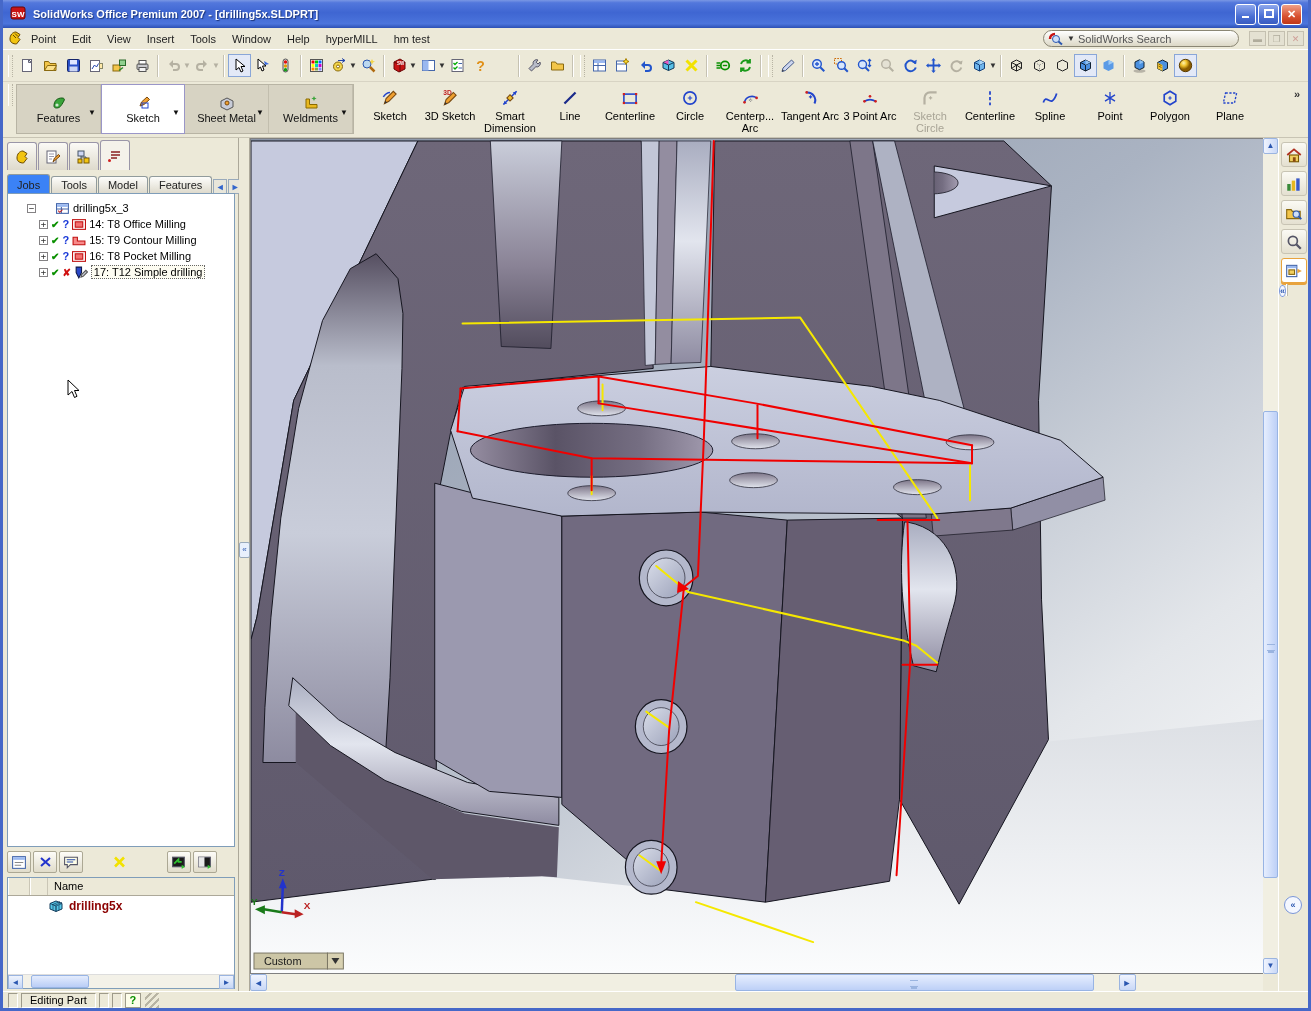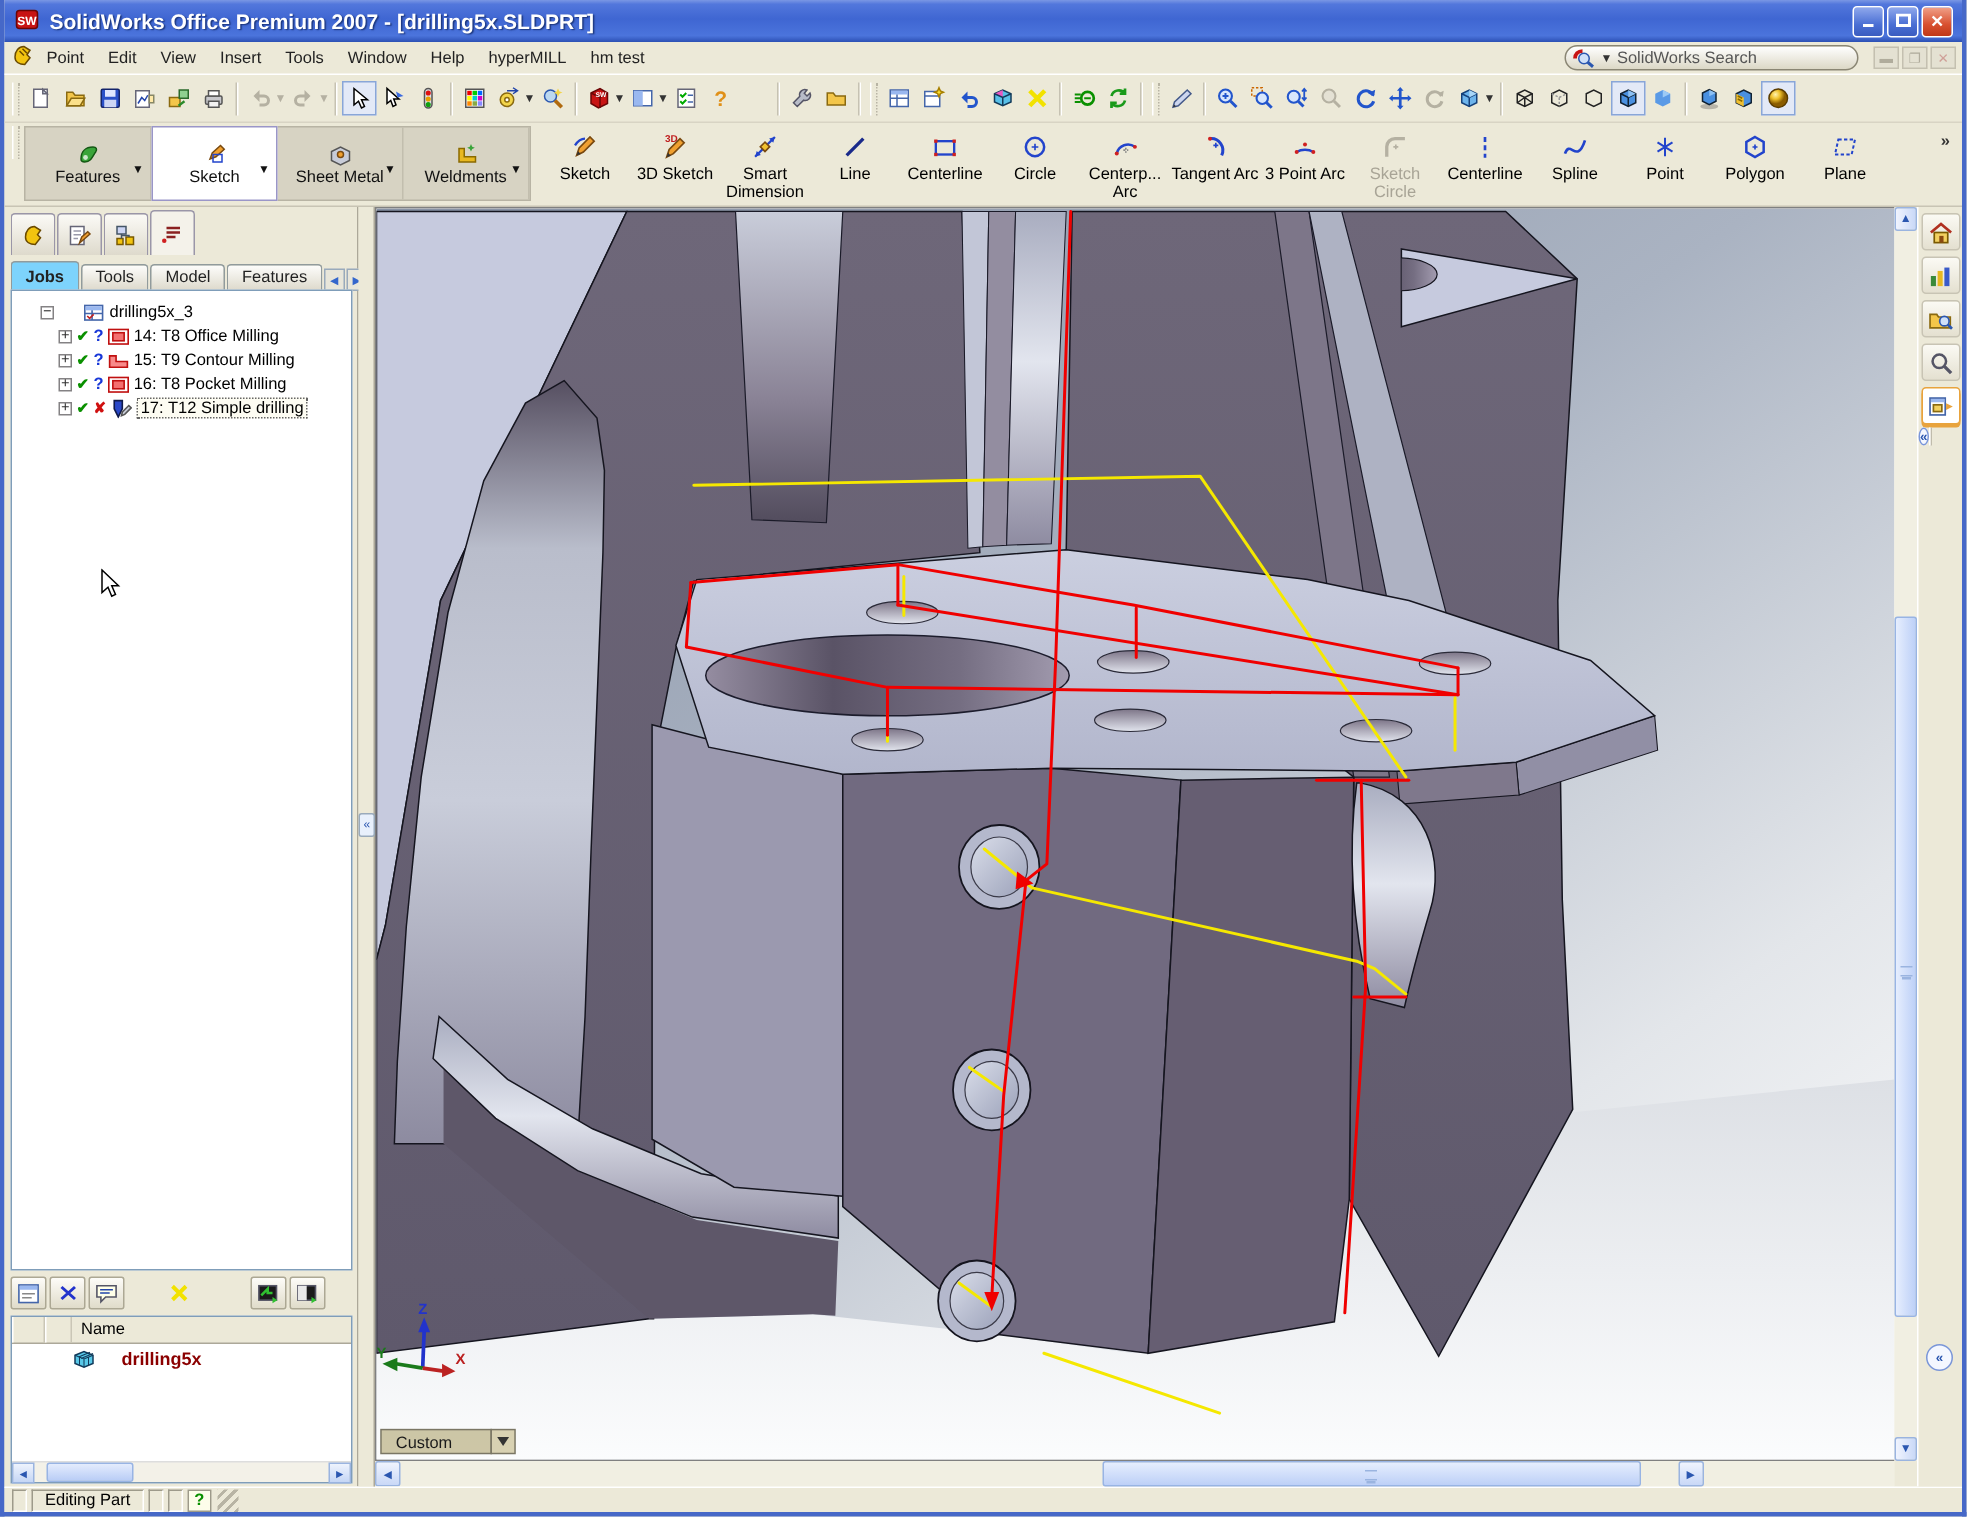--- a/index.html
+++ b/index.html
@@ -1,21 +1,21 @@
 <!DOCTYPE html>
 <html><head>
 <meta charset="utf-8">
 <style>
   *{box-sizing:border-box;margin:0;padding:0}
   html,body{width:1311px;height:1011px;overflow:hidden;font-family:"Liberation Sans",sans-serif;font-size:11px;background:#ece9d8}
   .window{position:absolute;inset:0;border:3px solid #4668c8;border-top:none;display:flex;flex-direction:column;background:#ece9d8}
   
   .titlebar{height:28px;flex:0 0 28px;display:flex;align-items:center;padding:0 6px;gap:6px;
     background:linear-gradient(180deg,#7a97e4 0%,#5277dc 10%,#3f66d2 45%,#4b74dc 85%,#2c50b4 100%);}
-  .titlebar .title{color:#fff;font-weight:bold;font-size:14px;text-shadow:1px 1px 1px #1a347a;flex:1;white-space:nowrap}
+  .titlebar .title{color:#fff;font-weight:bold;font-size:11px;text-shadow:1px 1px 1px #1a347a;flex:1;white-space:nowrap}
   .winbtns{display:flex;gap:2px}
   .wb{width:21px;height:21px;border-radius:3px;border:1px solid #fff;display:flex;align-items:center;justify-content:center;color:#fff;font-size:11px;font-weight:bold;
       background:linear-gradient(180deg,#8fa8ec,#4a6fd4 60%,#3a5cc0)}
   .wb.close{background:linear-gradient(180deg,#f0a088,#d85030 60%,#c03818)}
   
   .menubar{height:22px;flex:0 0 22px;display:flex;align-items:center;padding:0 4px;background:#ece9d8;border-bottom:1px solid #fff}
   .menu{padding:2px 8px;color:#222;cursor:default}
   .menubar .flex{flex:1}
   .searchbox{width:196px;height:17px;border:1px solid #8a8674;border-radius:9px;background:linear-gradient(180deg,#fff,#dcd8c6);display:flex;align-items:center;gap:3px;padding:0 8px 0 4px;color:#555}
   .searchbox .car{font-size:8px;color:#333}
@@ -42,42 +42,42 @@
   .cm-chev{align-self:flex-start;margin-left:auto;font-weight:bold;color:#333;padding:4px 6px 0 0}
   
   .main{flex:0 0 853px;display:flex;min-height:0}
   
   .panel{width:236px;flex:0 0 236px;background:#ece9d8;display:flex;flex-direction:column;padding:4px 3px 2px 4px;border-right:1px solid #aca899}
   .ptabs-top{display:flex;height:28px;gap:1px;margin-bottom:2px}
   .ptop{width:30px;border:1px solid #9a96a8;border-bottom:none;border-radius:3px 3px 0 0;background:linear-gradient(180deg,#fbfaf6,#dedacc);display:flex;align-items:center;justify-content:center}
   .ptop.active{background:#f4f2ea;height:30px;margin-top:-2px}
   .ptabs-row{display:flex;height:22px;align-items:flex-end;gap:1px}
   .ptab{padding:2px 9px 3px 9px;border:1px solid #919b9c;border-bottom:none;border-radius:3px 3px 0 0;background:linear-gradient(180deg,#fdfdfb,#dcd8ca);color:#222}
-  .ptab.active{background:#7dd3fc;padding-top:4px;font-weight:bold}
+  .ptab.active{background:#3b82f6;padding-top:4px;font-weight:normal}
   .ptab-arrows{margin-left:auto;display:flex;gap:1px}
   .parr{width:14px;height:15px;border:1px solid #9ab;background:#e8e6da;color:#36c;font-size:9px;display:flex;align-items:center;justify-content:center}
   .tree{flex:1;background:#fff;border:1px solid #7f9db9;margin-top:-1px;padding:6px 2px 2px 6px;position:relative;overflow:hidden}
   .trow{display:flex;align-items:center;height:16px;gap:3px;white-space:nowrap}
   .trow .indent{width:14px}
   .expbox{width:9px;height:9px;border:1px solid #848284;background:#fff;color:#333;font-size:9px;line-height:7px;text-align:center;font-family:"DejaVu Sans Mono",monospace;flex:0 0 9px}
   .chk{color:#0a9000;font-weight:bold;font-size:10px}
   .qst{color:#1838d8;font-weight:bold;font-size:11px}
   .crs{color:#d01010;font-weight:bold;font-size:10px}
   .tlabel{color:#000}
   .tlabel.sel{border:1px dotted #666;background:#fdfcf2;padding:0 2px}
   .pbtns{display:flex;height:24px;margin:3px 0 3px 0;gap:2px;align-items:center}
   .pbtn{width:24px;height:22px;border:1px solid #aca894;border-radius:2px;background:linear-gradient(180deg,#fdfcf8,#e0dcca);display:flex;align-items:center;justify-content:center}
   .pbtn.flat{border-color:transparent;background:transparent}
   .pbtn.g1{margin-left:22px}.pbtn.g2{margin-left:34px}
   .namelist{height:112px;flex:0 0 112px;background:#fff;border:1px solid #7f9db9;display:flex;flex-direction:column}
   .nl-head{display:flex;height:18px;background:#ece9d8;border-bottom:1px solid #aca899;flex:0 0 18px}
   .nl-head .c{border-right:1px solid #cac6b6;border-left:1px solid #fff}
   .nl-head .c1{width:22px}.nl-head .c2{width:18px}
   .nl-head .cn{flex:1;padding:2px 6px;color:#000}
-  .nl-row{display:flex;align-items:center;height:19px;gap:17px;padding-left:40px}
+  .nl-row{display:flex;align-items:center;height:19px;gap:5px;padding-left:40px}
   .nl-row .nm{color:#8b0000;font-weight:bold;font-size:12px}
   .nl-fill{flex:1}
   .nl-scroll{height:14px;display:flex;background:#f3f1e8;border-top:1px solid #ddd}
   .sarr{width:15px;height:14px;background:linear-gradient(180deg,#eef3fd,#c5d6f5);border:1px solid #9ab4e0;color:#2b57b0;font-size:8px;display:flex;align-items:center;justify-content:center}
   .nl-track{flex:1;position:relative}
   .nl-thumb{position:absolute;left:8px;top:0;width:58px;height:13px;background:linear-gradient(180deg,#e4ecfd,#b9cdf6);border:1px solid #98b4e4;border-radius:2px}
   
   .vsplit{width:11px;flex:0 0 11px;background:#ece9d8;position:relative;border-right:1px solid #aca899}
   .vsplit .coll{position:absolute;top:404px;left:0;width:11px;height:16px;border:1px solid #9ab;background:#e8f0fc;color:#2b57b0;font-size:8px;text-align:center;line-height:14px;border-radius:2px}
   

